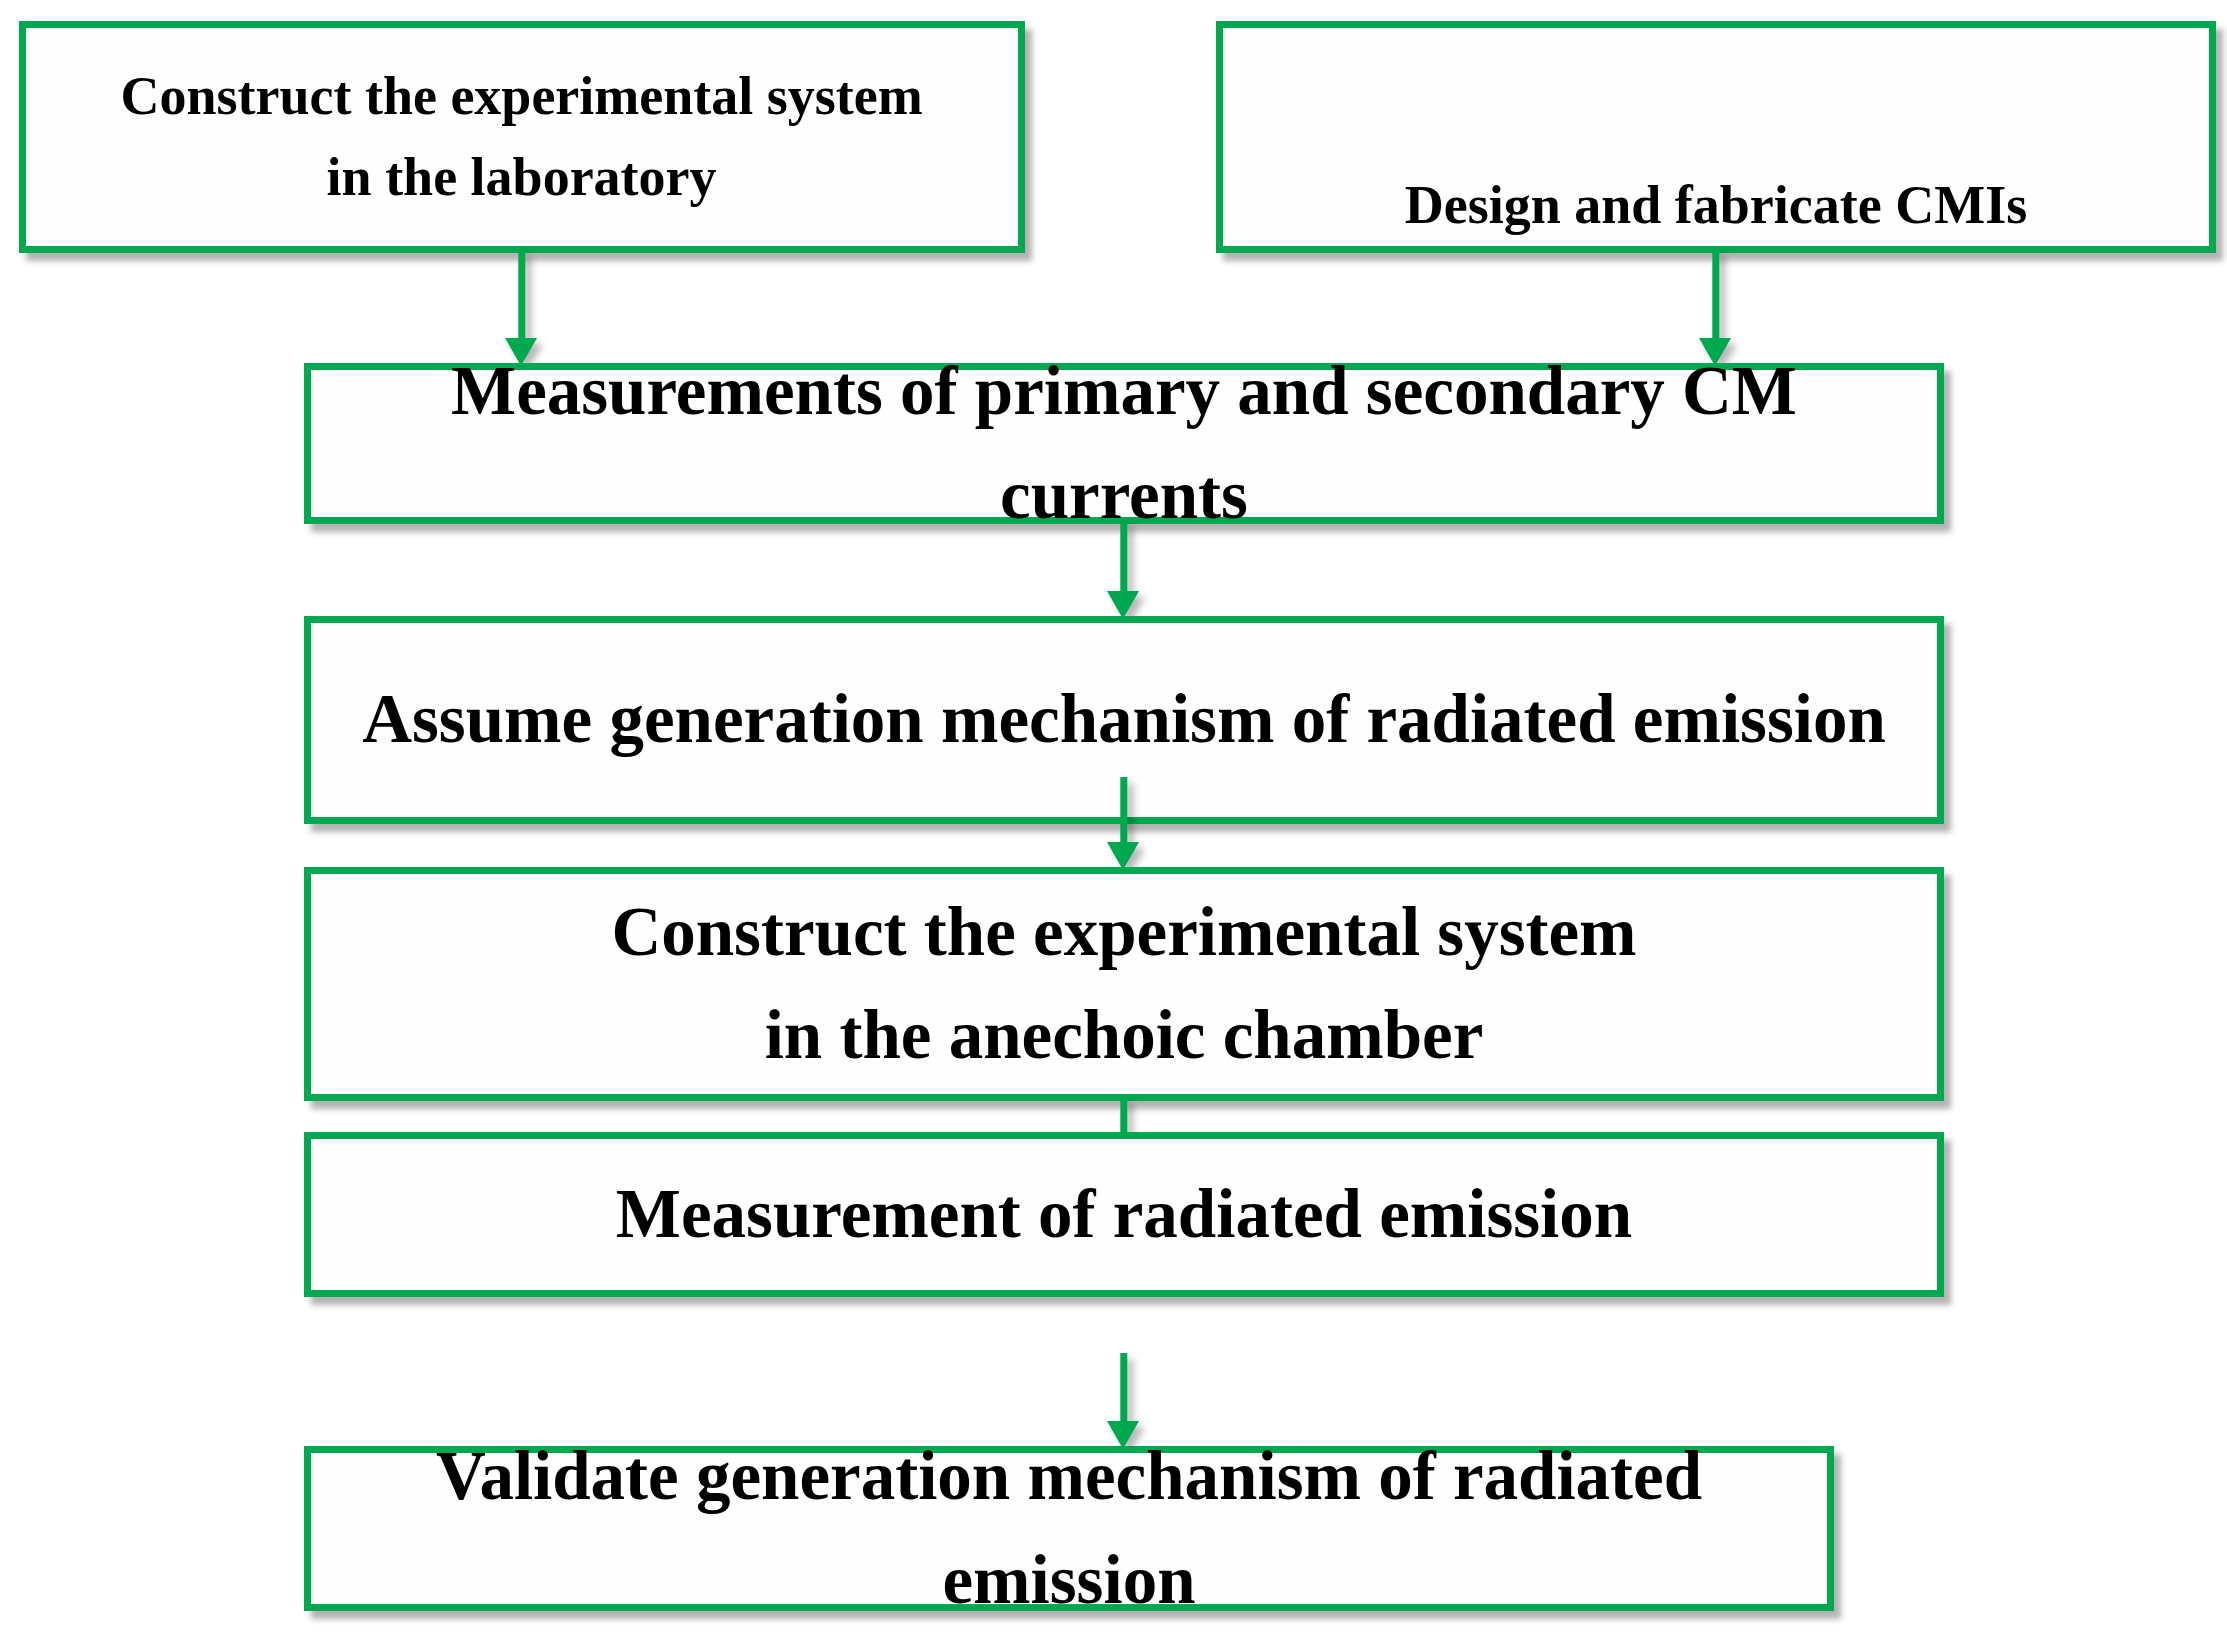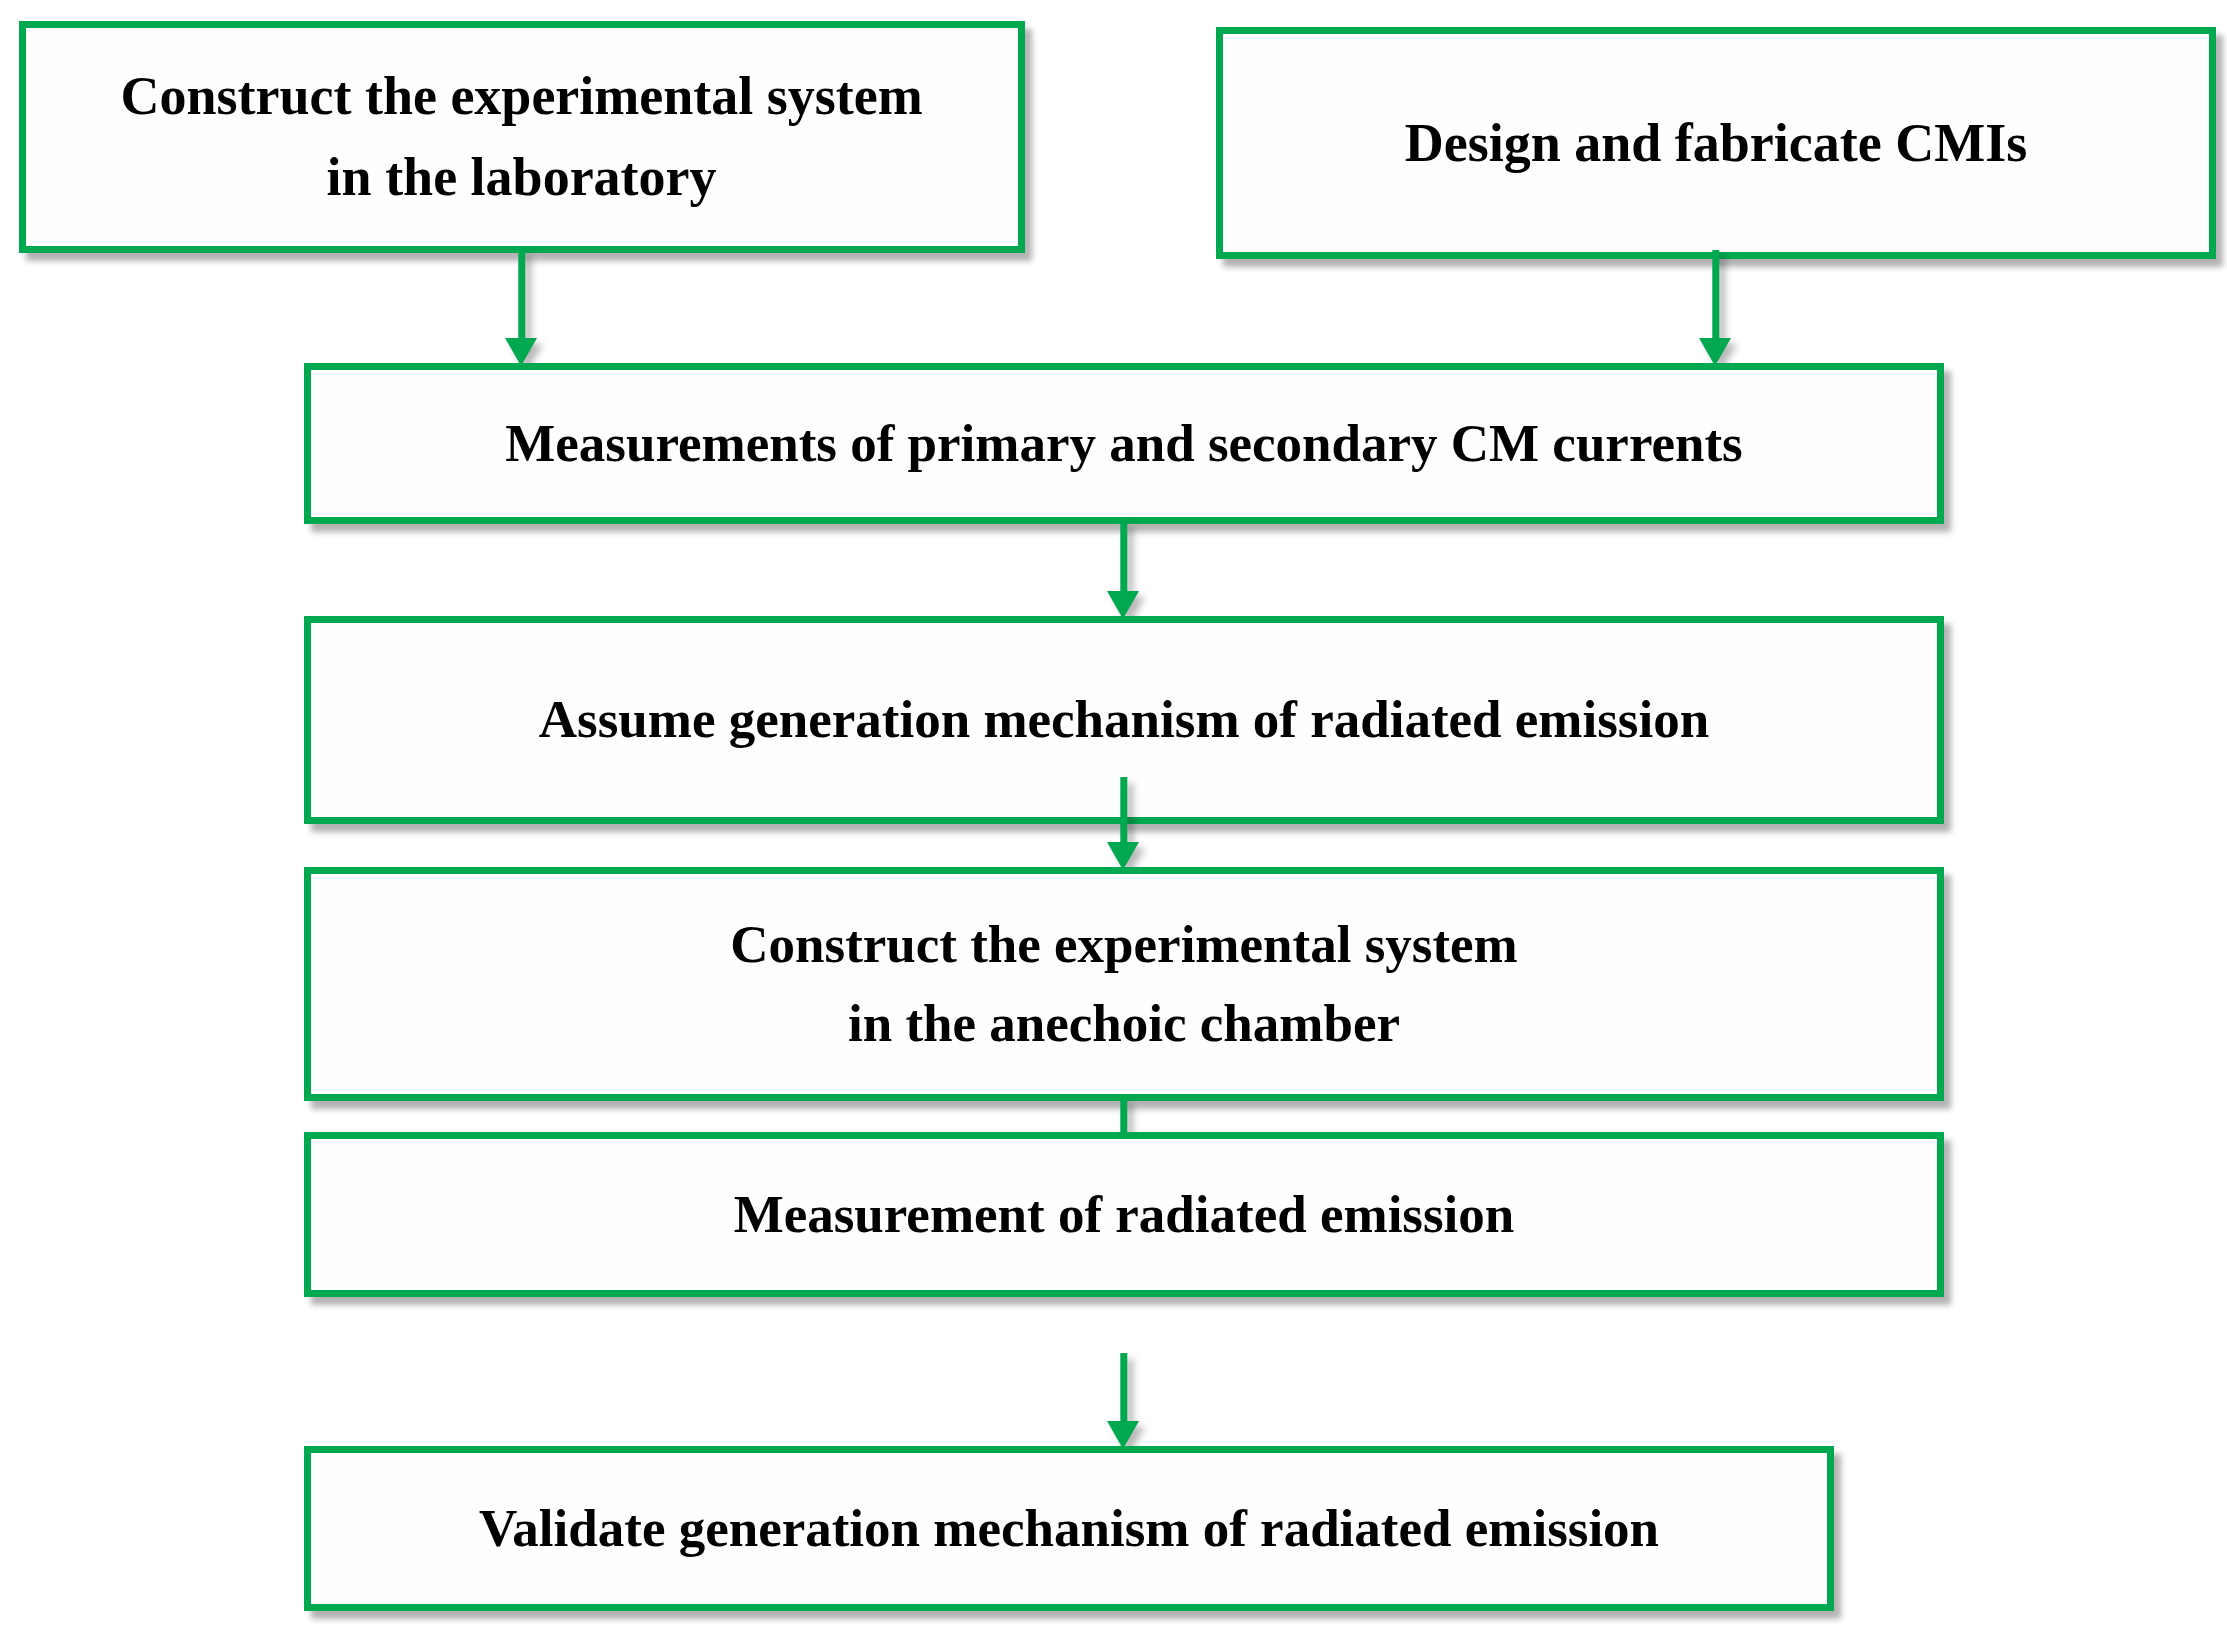--- a/index.html
+++ b/index.html
@@ -31,21 +31,21 @@
     text-align: center;
     color: var(--text);
     font-weight: bold;
   }
   .node-label {
     white-space: pre-line;
     line-height: 1.5;
     padding: 0 10.4px;
   }
   .font-top { font-size: 54px; }
-  .font-main { font-size: 53px; }
+  .font-main { font-size: 69px; }
   .arrow {
     position: absolute;
     width: 33px;
     filter: drop-shadow(6px 6.7px 3.7px rgba(0,0,0,0.28));
   }
   .arrow-stem {
     position: absolute;
     top: 0;
     left: 50%;
     transform: translateX(-50%);
@@ -67,21 +67,21 @@
 </head>
 <body>
 
 <div class="canvas">
 
   <div class="node font-top" style="left:18.6px; top:21px; width:1006px; height:232px;">
     <div class="node-label">Construct the experimental system
 in the laboratory</div>
   </div>
 
-  <div class="node font-top" style="left:1216px; top:27px; width:1000px; height:232px;">
+  <div class="node font-top" style="left:1216px; top:21px; width:1000px; height:232px;align-items:flex-end;">
     <div class="node-label">Design and fabricate CMIs</div>
   </div>
 
   <div class="arrow" style="left:505px; top:250px; height:116px;">
     <div class="arrow-stem"></div>
     <div class="arrow-head"></div>
   </div>
 
   <div class="arrow" style="left:1699px; top:250px; height:116px;">
     <div class="arrow-stem"></div>

